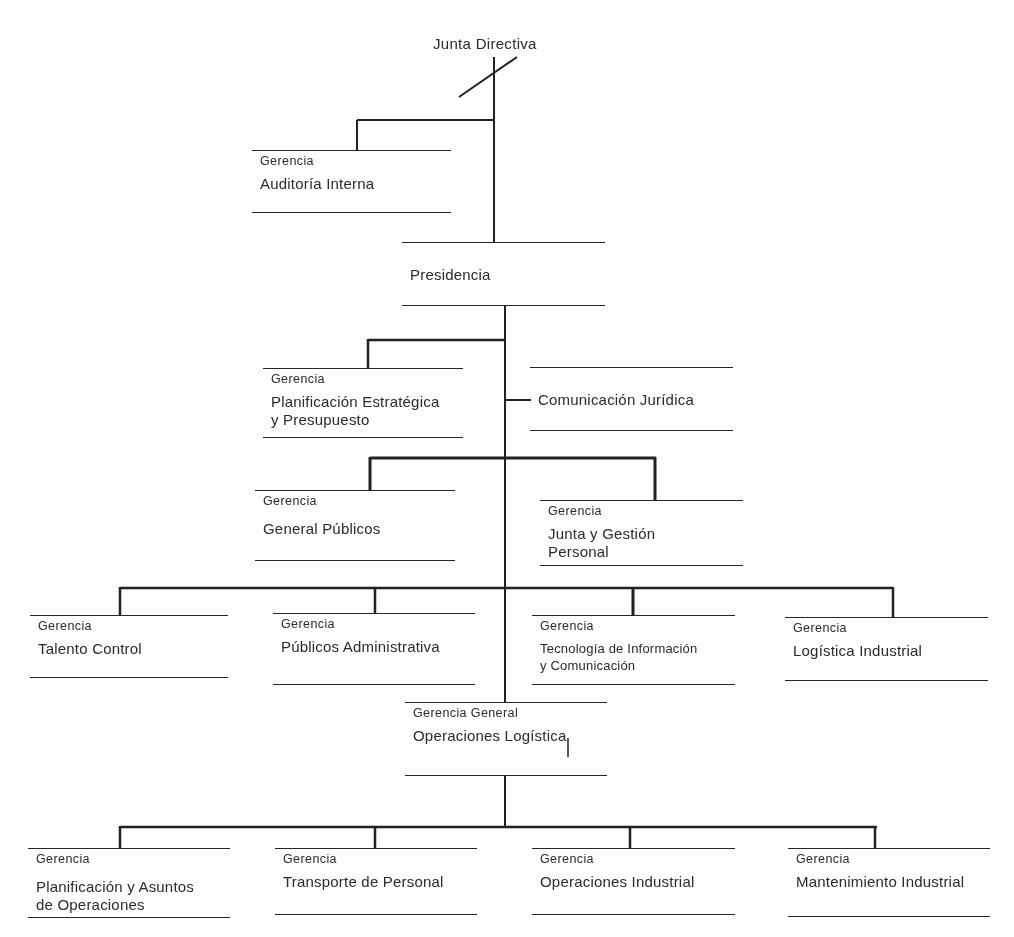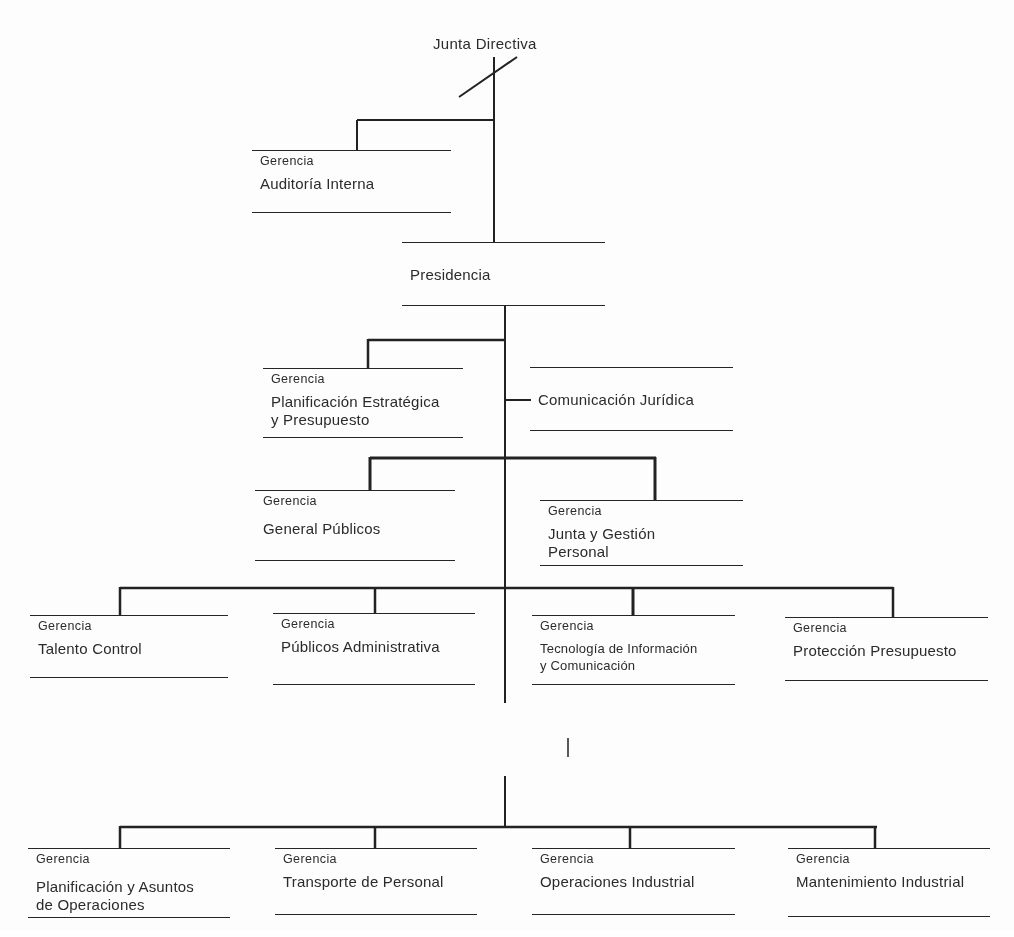--- a/index.html
+++ b/index.html
@@ -141,23 +141,27 @@
   </div>
 
   <div class="node small" style="left:532px; top:615px; width:203px; height:70px;">
     <div class="prefix">Gerencia</div>
     <div class="title">Tecnología de Información</div>
     <div class="title">y Comunicación</div>
   </div>
 
   <div class="node" style="left:785px; top:617px; width:203px; height:64px;">
     <div class="prefix">Gerencia</div>
-    <div class="title">Protección Presupuesto</div>
+    <div class="title">Logística Industrial</div>
   </div>
 
+  <div class="node" style="left:405px; top:702px; width:202px; height:74px;">
+    <div class="prefix">Gerencia General</div>
+    <div class="title">Operaciones Logística</div>
+  </div>
 
   <div class="node gap-lg" style="left:28px; top:848px; width:202px; height:70px;">
     <div class="prefix">Gerencia</div>
     <div class="title">Planificación y Asuntos</div>
     <div class="title">de Operaciones</div>
   </div>
 
   <div class="node" style="left:275px; top:848px; width:202px; height:67px;">
     <div class="prefix">Gerencia</div>
     <div class="title">Transporte de Personal</div>

